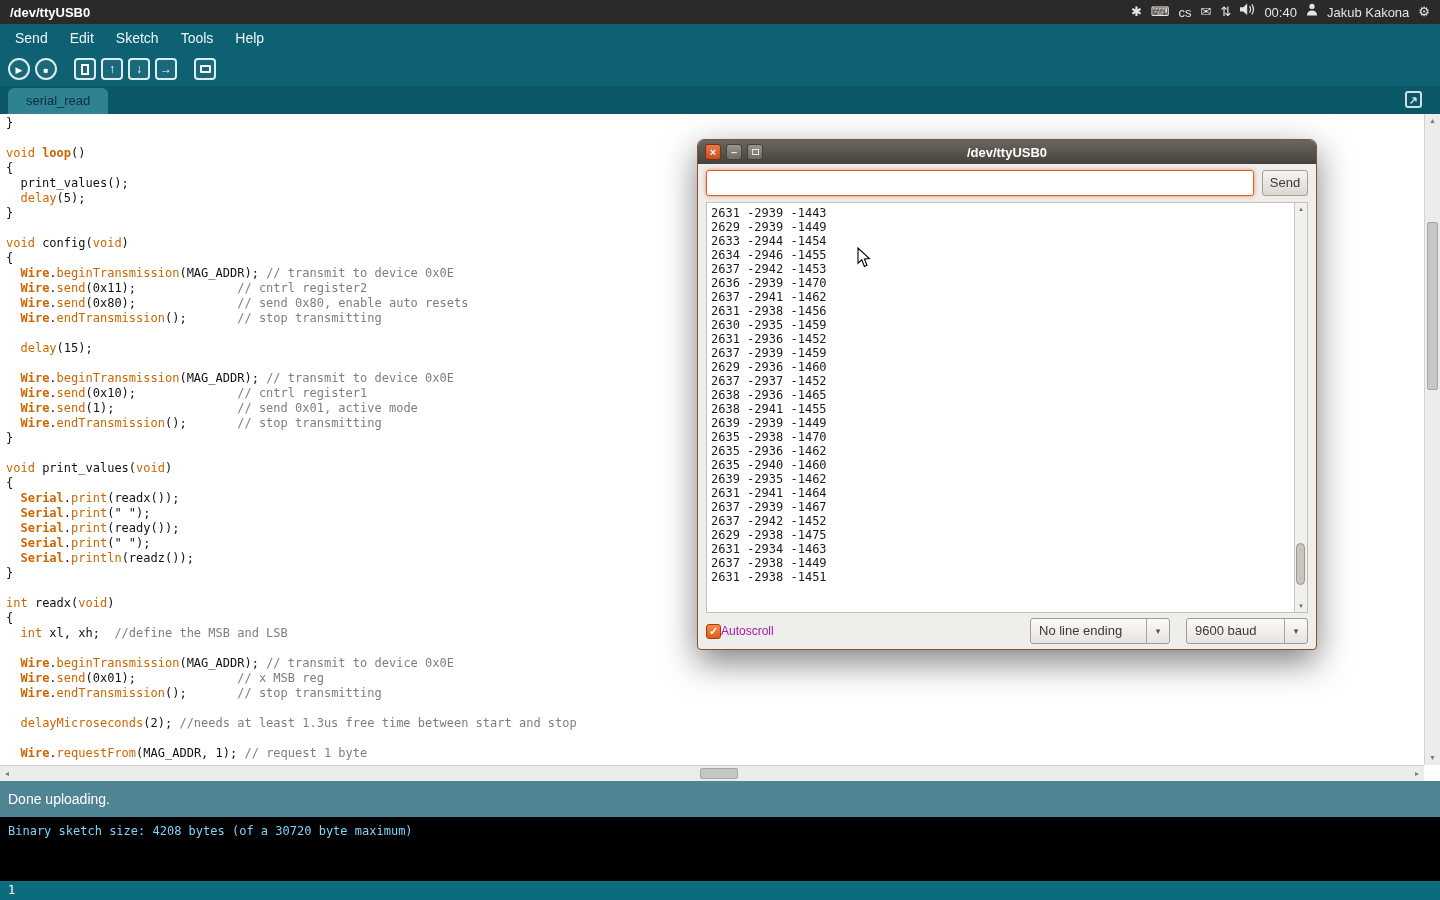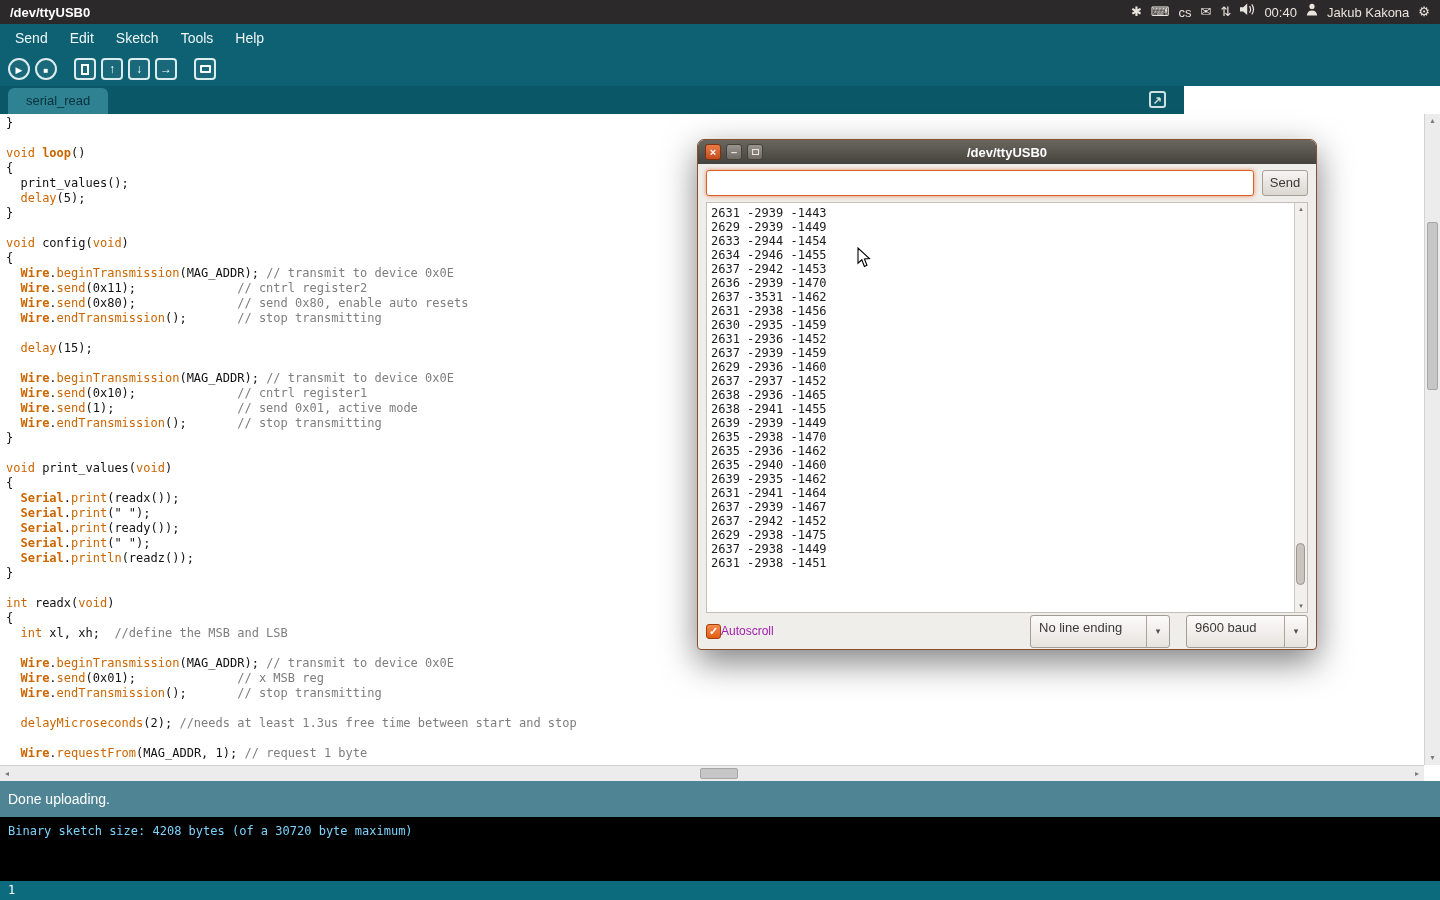--- a/index.html
+++ b/index.html
@@ -24,21 +24,21 @@
   #toolbar { position:absolute; top:52px; left:0; width:1440px; height:34px;
              background:#0d6173; display:flex; align-items:center; padding-left:8px; gap:5px; }
   .tbtn { width:22px; height:22px; border:2px solid #dcebed; border-radius:4px;
           background:rgba(255,255,255,.05); color:#fff; display:flex;
           align-items:center; justify-content:center; font-size:10px; }
   .tbtn.circle { border-radius:50%; }
   .tbtn .glyph { color:#fff; font-size:10px; line-height:1; }
   .tbtn.gap-before { margin-left:12px; }
 
   
-  #tabbar { position:absolute; top:86px; left:0; width:1184px; height:28px; background:#0a5767; }
+  #tabbar { position:absolute; top:86px; left:0; width:1440px; height:28px; background:#0a5767; }
   #tab-active { position:absolute; left:8px; bottom:0; height:26px; padding:0 18px;
                 background:#2f8292; color:#06313a; font-size:13px; line-height:26px;
                 border-radius:6px 6px 0 0; }
   #tab-menu { position:absolute; right:18px; top:5px; width:17px; height:17px;
               border:2px solid #cfe0e3; border-radius:3px; display:flex;
               align-items:center; justify-content:center; }
 
   
   #editor { position:absolute; top:114px; left:0; width:1424px; height:651px;
             background:#ffffff; overflow:hidden; }
@@ -111,21 +111,21 @@
                             text-align:center; font-size:7px; color:#6d6a64; line-height:12px; }
   #serial-handle { position:absolute; left:1px; width:9px; top:340px; height:42px;
                    background:#c9c5be; border:1px solid #9d9990; border-radius:5px; }
   #serial-bottom { position:absolute; bottom:0; left:0; right:0; height:36px;
                    display:flex; align-items:center; padding:0 8px; }
   #autoscroll-box { width:15px; height:15px; background:linear-gradient(#f58b50,#e45d14);
                     border:1px solid #a33f0b; border-radius:3px; color:#fff;
                     font-size:11px; font-weight:bold; display:flex; align-items:center;
                     justify-content:center; }
   #autoscroll-label { font-size:12px; color:#a21caf; }
-  .dropdown { height:33px; display:flex; align-items:stretch;
+  .dropdown { height:26px; display:flex; align-items:stretch;
               background:linear-gradient(#fcfbfa,#e7e3de); border:1px solid #a19c94;
               border-radius:3px; }
   .dropdown .dd-text { flex:1; font-size:13px; color:#3b3a36; line-height:24px; padding:0 8px; }
   .dropdown .dd-arrow { width:23px; border-left:1px solid #a9a49d; display:flex;
                         align-items:center; justify-content:center; font-size:9px; color:#55524d; }
   #dd-line-ending { width:140px; margin-left:auto; }
   #dd-baud { width:122px; margin-left:16px; }
 
   #mouse-cursor { position:absolute; left:857px; top:247px; z-index:30; }
 </style>
@@ -280,38 +280,39 @@
     <div id="send-btn">Send</div>
 
     <div id="serial-output">
       <div id="serial-lines">
           <div class="serial-line">2631 -2939 -1443</div>
           <div class="serial-line">2629 -2939 -1449</div>
           <div class="serial-line">2633 -2944 -1454</div>
           <div class="serial-line">2634 -2946 -1455</div>
           <div class="serial-line">2637 -2942 -1453</div>
           <div class="serial-line">2636 -2939 -1470</div>
-          <div class="serial-line">2637 -3531 -1462</div>
+          <div class="serial-line">2637 -2941 -1462</div>
           <div class="serial-line">2631 -2938 -1456</div>
           <div class="serial-line">2630 -2935 -1459</div>
           <div class="serial-line">2631 -2936 -1452</div>
           <div class="serial-line">2637 -2939 -1459</div>
           <div class="serial-line">2629 -2936 -1460</div>
           <div class="serial-line">2637 -2937 -1452</div>
           <div class="serial-line">2638 -2936 -1465</div>
           <div class="serial-line">2638 -2941 -1455</div>
           <div class="serial-line">2639 -2939 -1449</div>
           <div class="serial-line">2635 -2938 -1470</div>
           <div class="serial-line">2635 -2936 -1462</div>
           <div class="serial-line">2635 -2940 -1460</div>
           <div class="serial-line">2639 -2935 -1462</div>
           <div class="serial-line">2631 -2941 -1464</div>
           <div class="serial-line">2637 -2939 -1467</div>
           <div class="serial-line">2637 -2942 -1452</div>
           <div class="serial-line">2629 -2938 -1475</div>
+          <div class="serial-line">2631 -2934 -1463</div>
           <div class="serial-line">2637 -2938 -1449</div>
           <div class="serial-line">2631 -2938 -1451</div>
         </div>
       <div id="serial-vscroll">
         <span class="sarrow" style="top:0">▴</span>
         <div id="serial-handle"></div>
         <span class="sarrow" style="bottom:0">▾</span>
       </div>
     </div>
 

